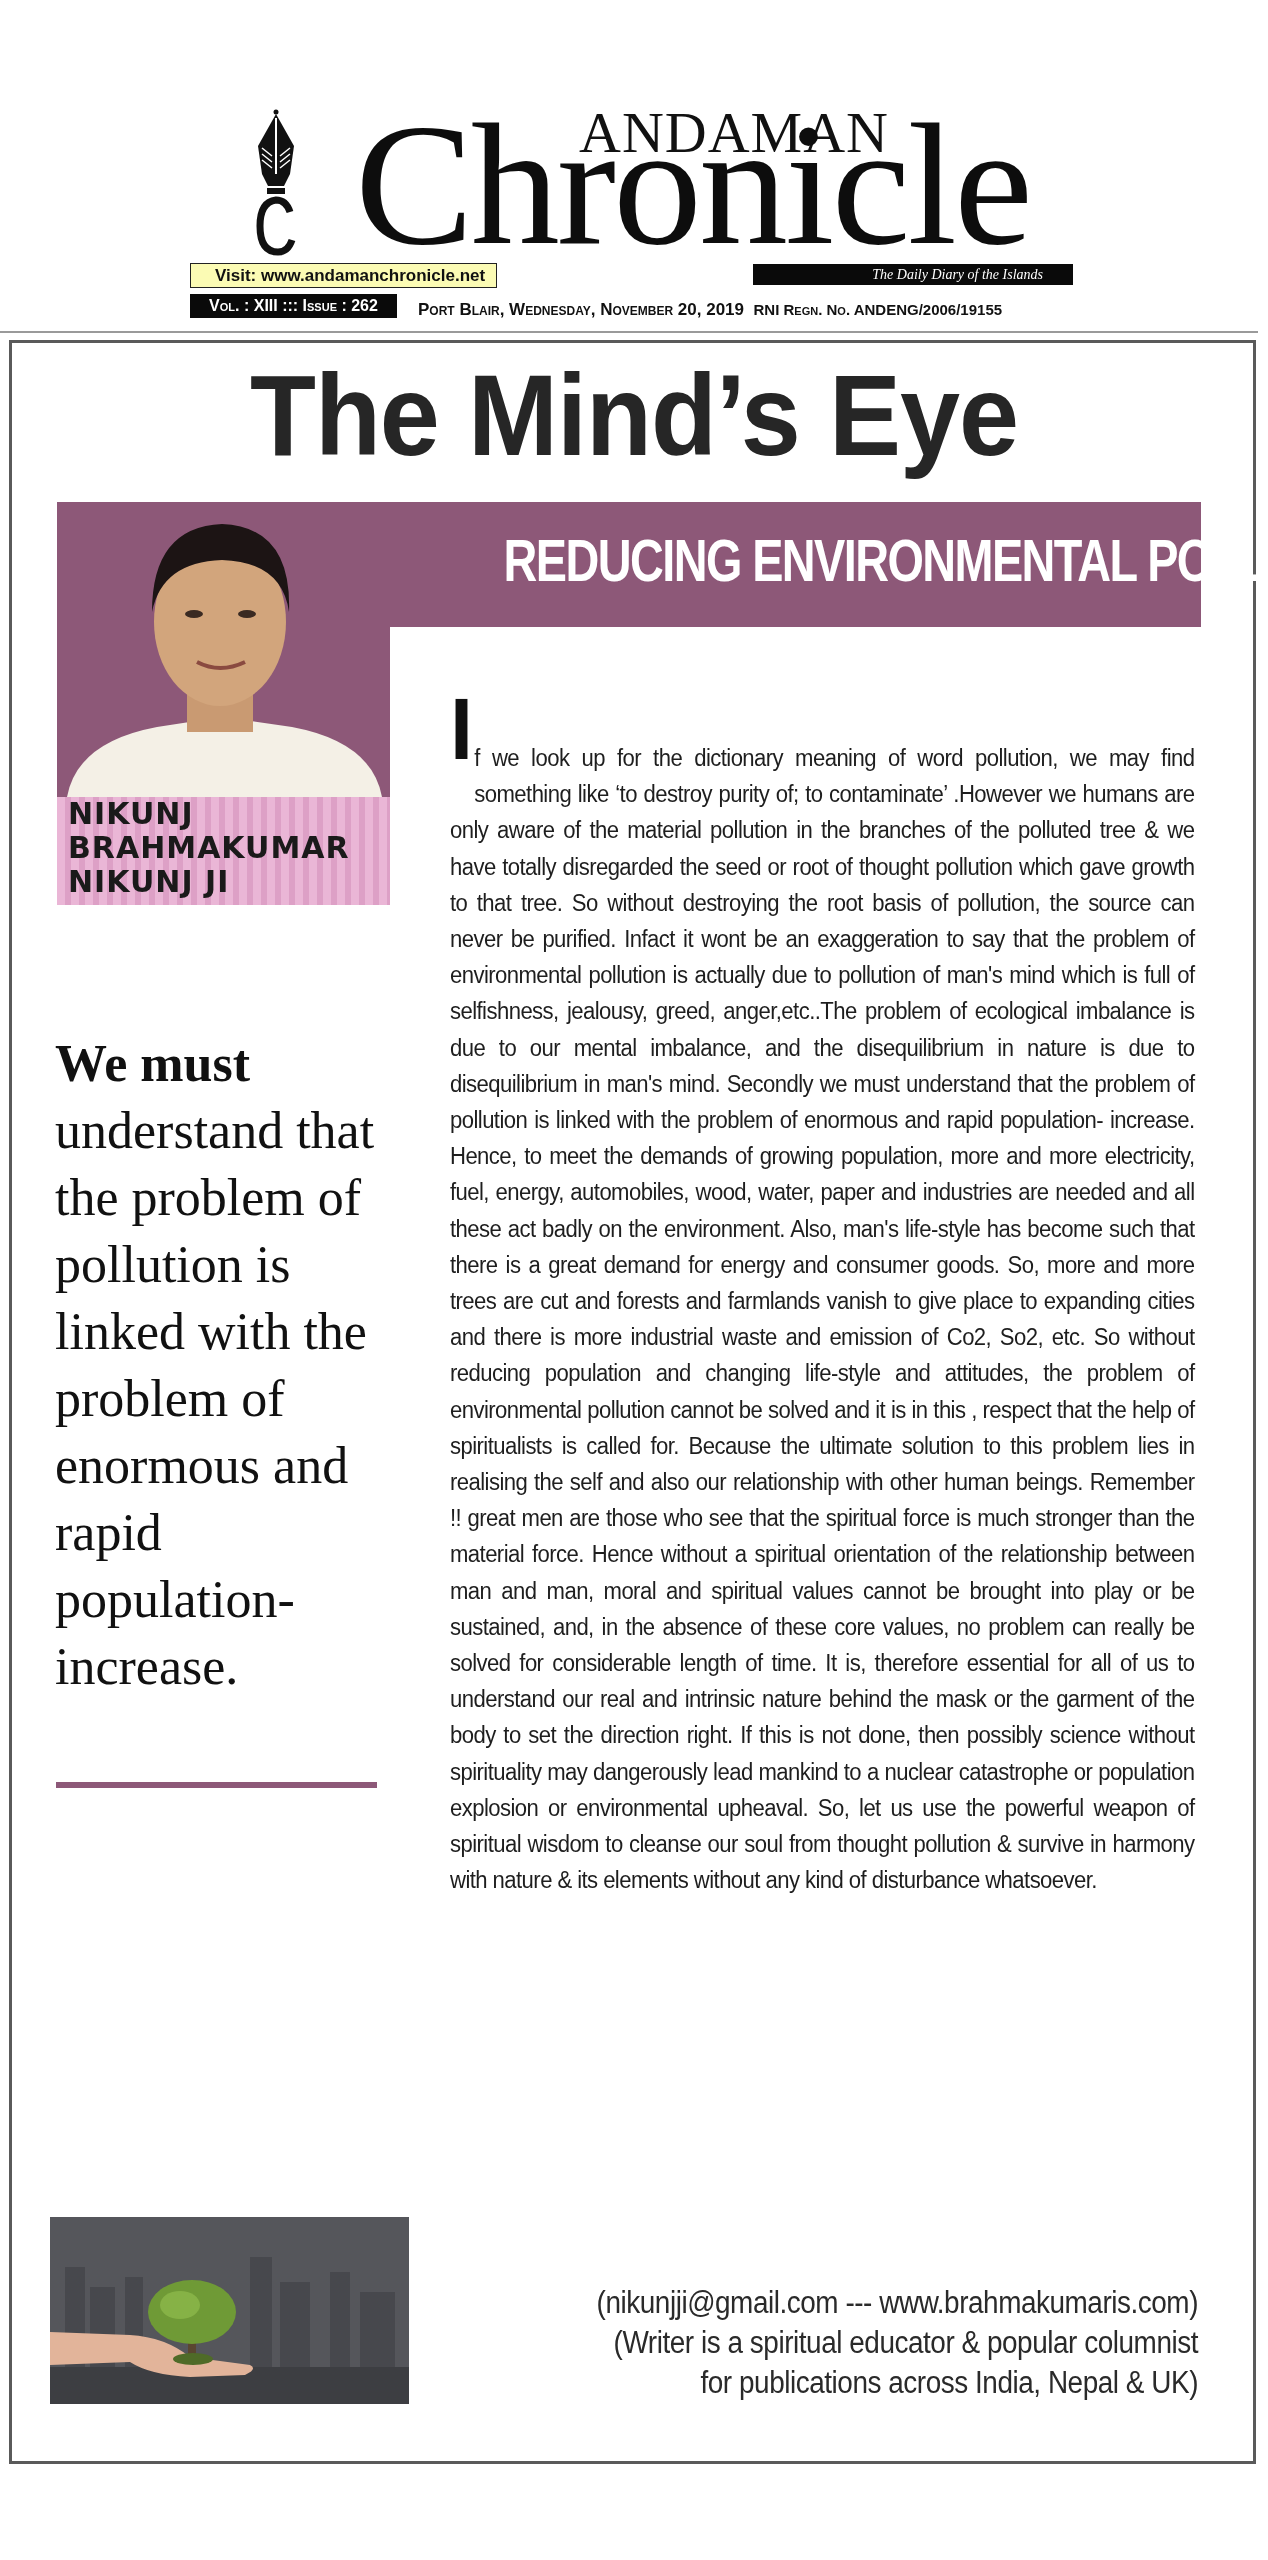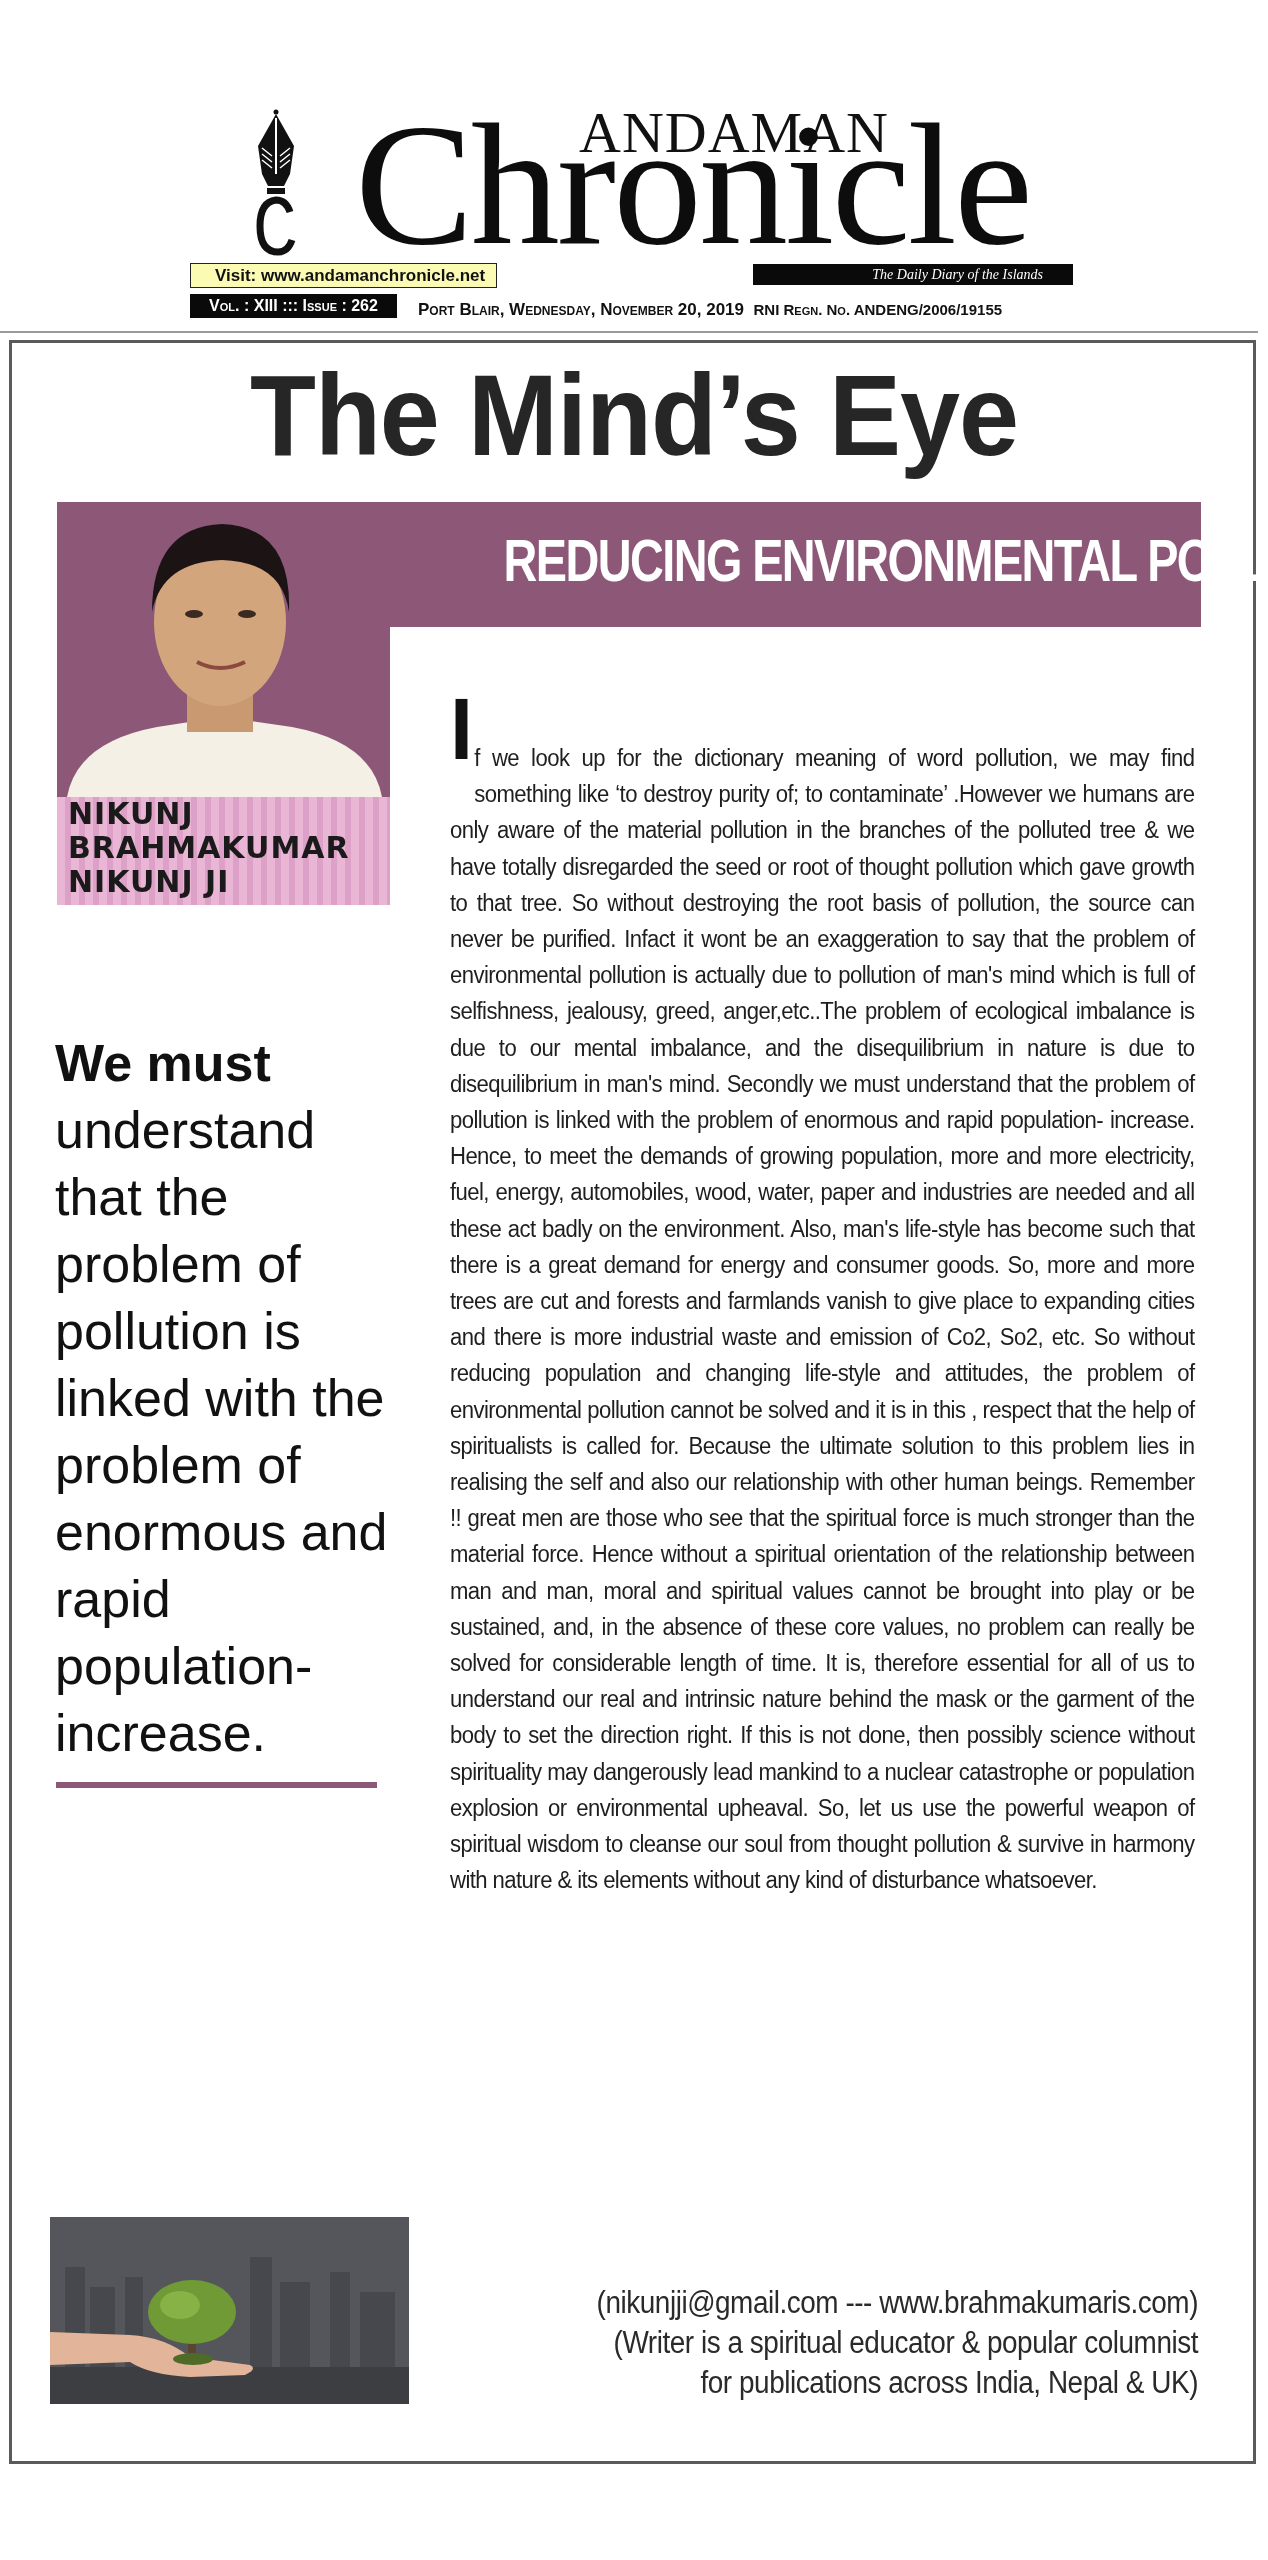--- a/index.html
+++ b/index.html
@@ -22,21 +22,21 @@
   .col-title { left:0; top:362px; width:1268px; text-align:center; font-family:"Liberation Sans", sans-serif; font-weight:bold; font-size:108px; letter-spacing:-1px; line-height:1; color:#262626; transform:scaleY(1.06); }
 
   .purple-band { left:57px; top:502px; width:1144px; height:125px; background:#8d5878; }
   .headline { left:420px; top:520px; width:760px; text-align:center; color:#fff; font-family:"Liberation Sans", sans-serif; font-weight:bold; font-size:60px; line-height:82px; letter-spacing:-2px; transform:scaleX(0.78); transform-origin:center; white-space:nowrap; }
 
   .photo-panel { left:57px; top:502px; width:333px; height:295px; background:#8d5878; overflow:hidden; }
   .name-panel { left:57px; top:797px; width:333px; height:108px;
     background:repeating-linear-gradient(90deg,#eab6d6 0px,#eab6d6 8px,#dda0c6 8px,#dda0c6 14px); }
   .name-text { left:68px; top:797px; font-family:"DejaVu Sans", sans-serif; font-weight:bold; font-size:30px; line-height:34px; color:#1a1a1a; letter-spacing:1px; }
 
-  .pull-quote { left:55px; top:1030px; width:340px; font-family:Liberation Sans, sans-serif; font-size:52px; line-height:67px; color:#111; }
+  .pull-quote { left:55px; top:1030px; width:340px; font-family:Liberation Serif, serif; font-size:52px; line-height:67px; color:#111; }
   .pull-quote b { font-weight:bold; }
   .pull-rule { left:56px; top:1782px; width:321px; height:6px; background:#8d5878; }
 
   .body-text { left:450px; top:688px; width:744px; font-family:"Liberation Sans", sans-serif; font-size:23.5px; line-height:36.2px; text-align:justify; color:#1e1e1e; letter-spacing:-0.6px; transform:scaleX(0.94); transform-origin:left top; width:792px; }
   .dropcap { float:left; font-size:88px; line-height:70px; font-weight:bold; margin:6px 2px 0 0; color:#111; height:90px; padding-top:0; }
 
   .sig { left:440px; top:2283px; width:758px; text-align:right; font-family:"Liberation Sans", sans-serif; font-size:31px; line-height:40px; color:#2a2a2a; letter-spacing:-0.5px; transform:scaleX(0.9); transform-origin:right top; }
 
   .env-image { left:50px; top:2217px; width:359px; height:187px; overflow:hidden; background:linear-gradient(180deg,#6b6c70 0%,#4e4f54 50%,#3c3d42 100%); }
 </style>

